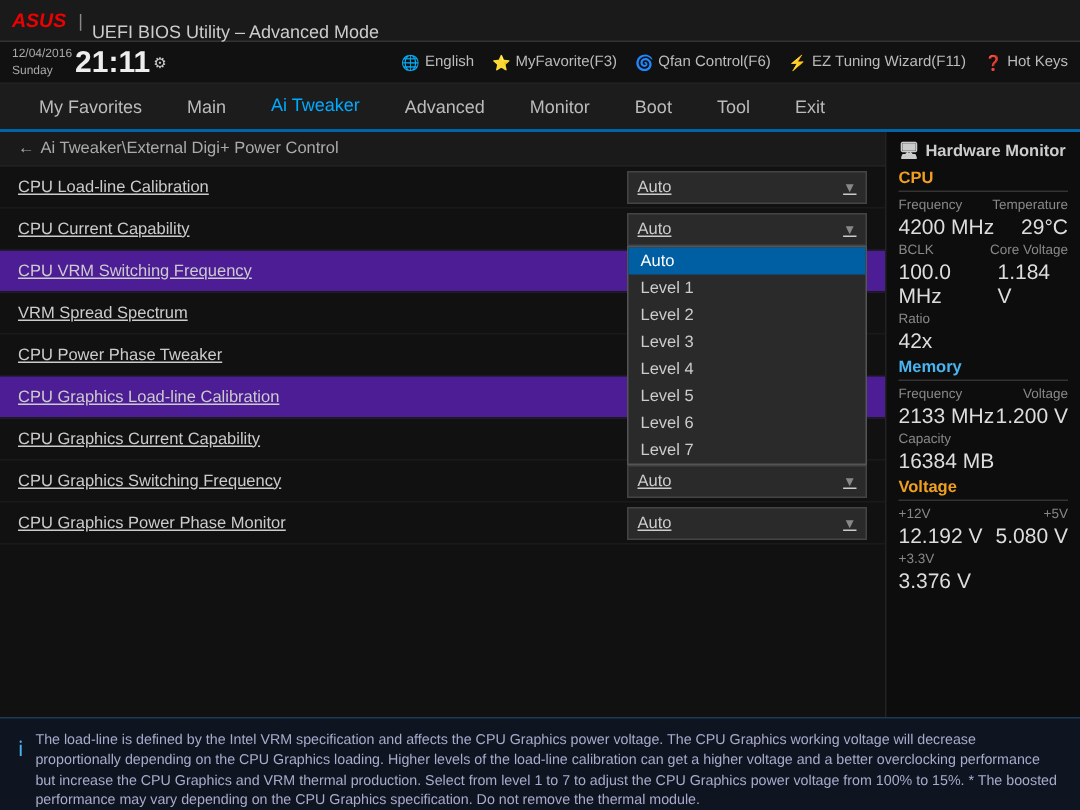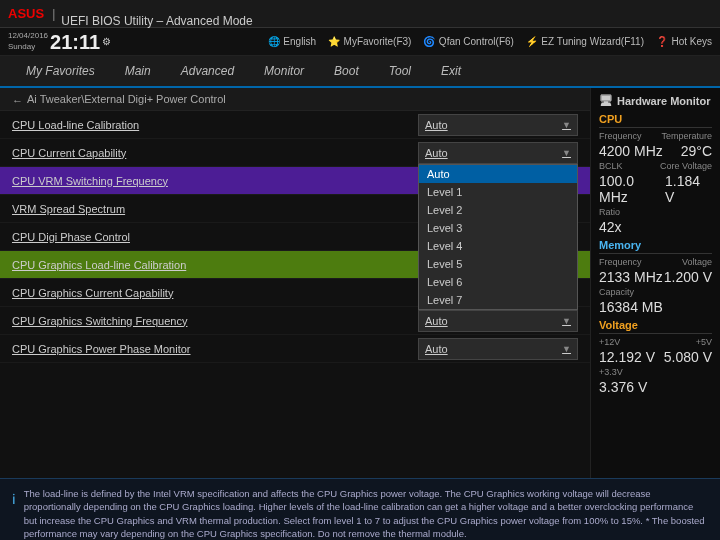--- a/index.html
+++ b/index.html
@@ -20,20 +20,21 @@
       display: flex;
       align-items: center;
       padding: 0 8px;
       border-bottom: 1px solid #333;
     }
     #titlebar .logo {
       color: #e00;
       font-weight: bold;
       font-size: 13px;
       margin-right: 8px;
+      font-style: italic;
     }
     #titlebar .title {
       color: #ccc;
       font-size: 12px;
       margin-top: 15px;
     }
 
     
     #topbar {
       background: #111;
@@ -69,21 +70,20 @@
       border-bottom: 2px solid #0066aa;
     }
     .menu-item {
       color: #bbb;
       font-size: 12px;
       padding: 0 14px;
       height: 44px;
       display: flex;
       align-items: center;
       cursor: pointer;
-      font-style: italic;
     }
     .menu-item.active {
       color: #00aaff;
       border-bottom: 2px solid #00aaff;
     }
 
     
     #content {
       display: flex;
       height: 390px;
@@ -114,21 +114,21 @@
       padding: 0;
     }
     .setting-row {
       display: flex;
       align-items: center;
       padding: 0 12px;
       height: 28px;
       border-bottom: 1px solid #1a1a1a;
       font-size: 11px;
     }
-    .setting-row.highlighted { background: #4d7c0f; }
+    .setting-row.highlighted { background: #4c1d95; }
     .setting-label {
       flex: 1;
       color: #ccc;
     }
     .setting-value {
       min-width: 160px;
     }
     .dropdown-btn {
       background: #2a2a2a;
       border: 1px solid #444;
@@ -266,20 +266,21 @@
     <span class="topbar-link">⭐ <span>MyFavorite(F3)</span></span>
     <span class="topbar-link">🌀 <span>Qfan Control(F6)</span></span>
     <span class="topbar-link">⚡ <span>EZ Tuning Wizard(F11)</span></span>
     <span class="topbar-link">❓ <span>Hot Keys</span></span>
   </div>
 </div>
 
 <div id="mainmenu">
   <span class="menu-item">My Favorites</span>
   <span class="menu-item">Main</span>
+  <span class="menu-item active">Ai Tweaker</span>
   <span class="menu-item">Advanced</span>
   <span class="menu-item">Monitor</span>
   <span class="menu-item">Boot</span>
   <span class="menu-item">Tool</span>
   <span class="menu-item">Exit</span>
 </div>
 
 <div id="content">
   <div id="leftpanel">
     <div id="breadcrumb">
@@ -321,21 +322,21 @@
       </div>
 
       <div class="setting-row" style="background:#4c1d95;">
         <span class="setting-label">CPU VRM Switching Frequency</span>
         <div class="setting-value"></div>
       </div>
       <div class="setting-row">
         <span class="setting-label">VRM Spread Spectrum</span>
       </div>
       <div class="setting-row">
-        <span class="setting-label">CPU Digi Phase Control</span>
+        <span class="setting-label">CPU Power Phase Tweaker</span>
       </div>
 
       <div class="setting-row highlighted">
         <span class="setting-label">CPU Graphics Load-line Calibration</span>
         <div class="setting-value">
           <div class="dropdown-btn">
             <span>Auto</span>
             <span class="arrow">▼</span>
           </div>
         </div>

